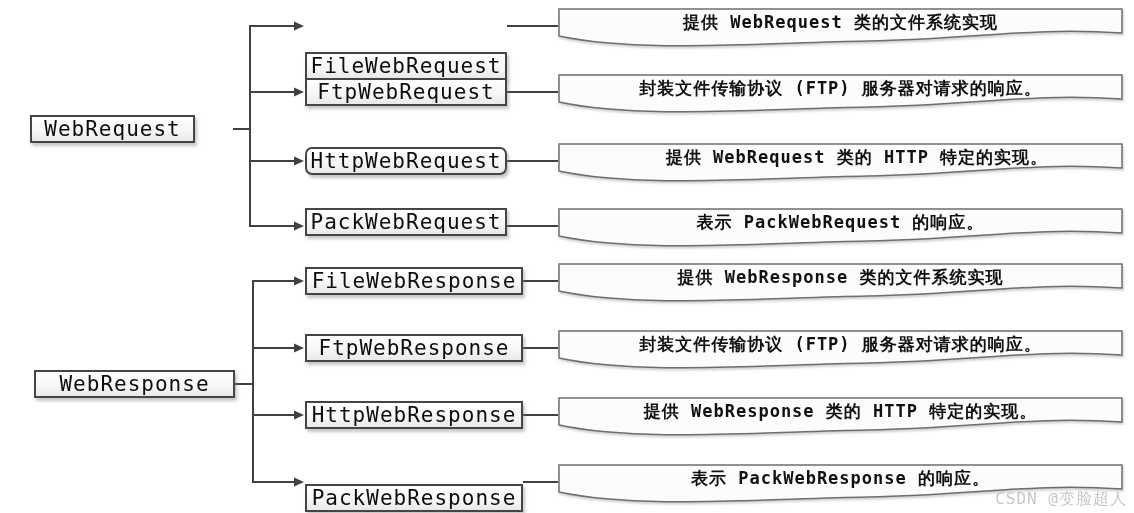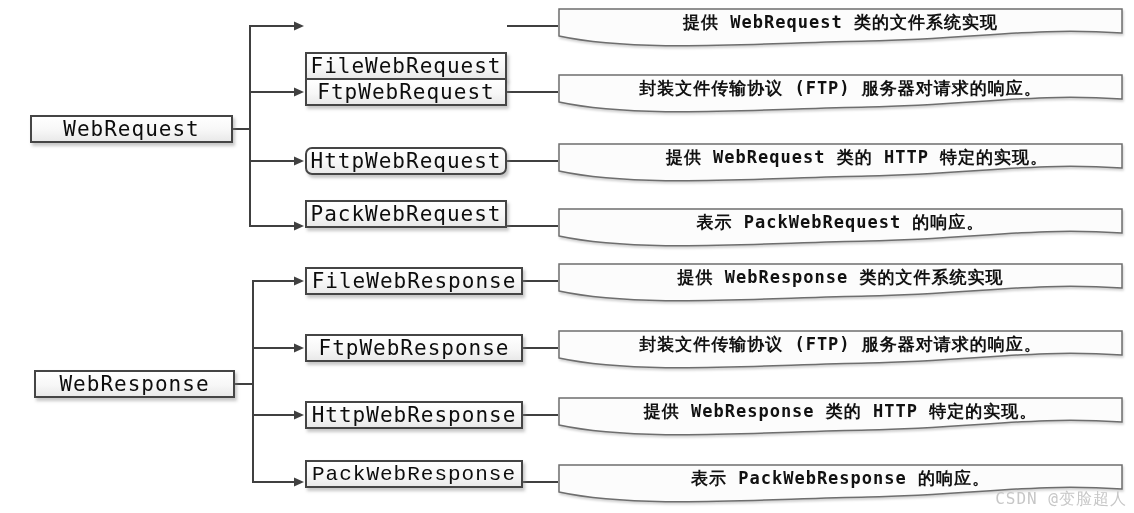--- a/index.html
+++ b/index.html
@@ -25,21 +25,21 @@
     background: linear-gradient(180deg, #ffffff 0%, #f7f7f7 55%, #e9e9e9 100%);
     box-shadow: 2px 3px 3px rgba(130,130,130,0.45);
     display: flex;
     align-items: center;
     justify-content: center;
     font-size: 21px;
     color: #0d0d0d;
     letter-spacing: 1px;
     white-space: nowrap;
   }
-  .parent { width: 203px; }
+  .parent { width: 165px; }
   .child-req { left: 305px; width: 202px; }
   .child-res { left: 305px; width: 218px; }
   .wave-box {
     position: absolute;
     left: 558px;
     width: 565px;
     height: 44px;
   }
   .wave-box svg {
     position: absolute;
@@ -91,26 +91,26 @@
     <polygon points="304,415 294,410.5 294,419.5" fill="#404040"></polygon>
     <polygon points="304,482 294,477.5 294,486.5" fill="#404040"></polygon>
   </svg>
 
   <div class="class-box parent" style="left:30px; top:115px;">WebRequest</div>
   <div class="class-box parent" style="left:34px; top:370px; width:201px;text-align:right;">WebResponse</div>
 
   <div class="class-box child-req" style="top:12px;margin-top:40px;">FileWebRequest</div>
   <div class="class-box child-req" style="top:78px;">FtpWebRequest</div>
   <div class="class-box child-req" style="top:147px;border-radius:7px;">HttpWebRequest</div>
-  <div class="class-box child-req" style="top:200px;">PackWebRequest</div>
+  <div class="class-box child-req" style="top:208px;">PackWebRequest</div>
 
   <div class="class-box child-res" style="top:267px;">FileWebResponse</div>
   <div class="class-box child-res" style="top:334px;">FtpWebResponse</div>
   <div class="class-box child-res" style="top:401px;">HttpWebResponse</div>
-  <div class="class-box child-res" style="top:460px;font-family:Liberation Mono, monospace;">PackWebResponse</div>
+  <div class="class-box child-res" style="top:484px;">PackWebResponse</div>
 
   <div class="wave-box" style="top:8px;">
     <svg viewBox="0 0 565 44" preserveAspectRatio="none">
       <path d="M1,1 L564,1 L564,25 C470,19 420,31 310,33 C200,35 80,45 1,28 Z" fill="#fcfcfc" stroke="#6e6e6e" stroke-width="1.5"></path>
     </svg>
     <div class="wave-text">提供 WebRequest 类的文件系统实现</div>
   </div>
   <div class="wave-box" style="top:74px;">
     <svg viewBox="0 0 565 44" preserveAspectRatio="none">
       <path d="M1,1 L564,1 L564,25 C470,19 420,31 310,33 C200,35 80,45 1,28 Z" fill="#fcfcfc" stroke="#6e6e6e" stroke-width="1.5"></path>

